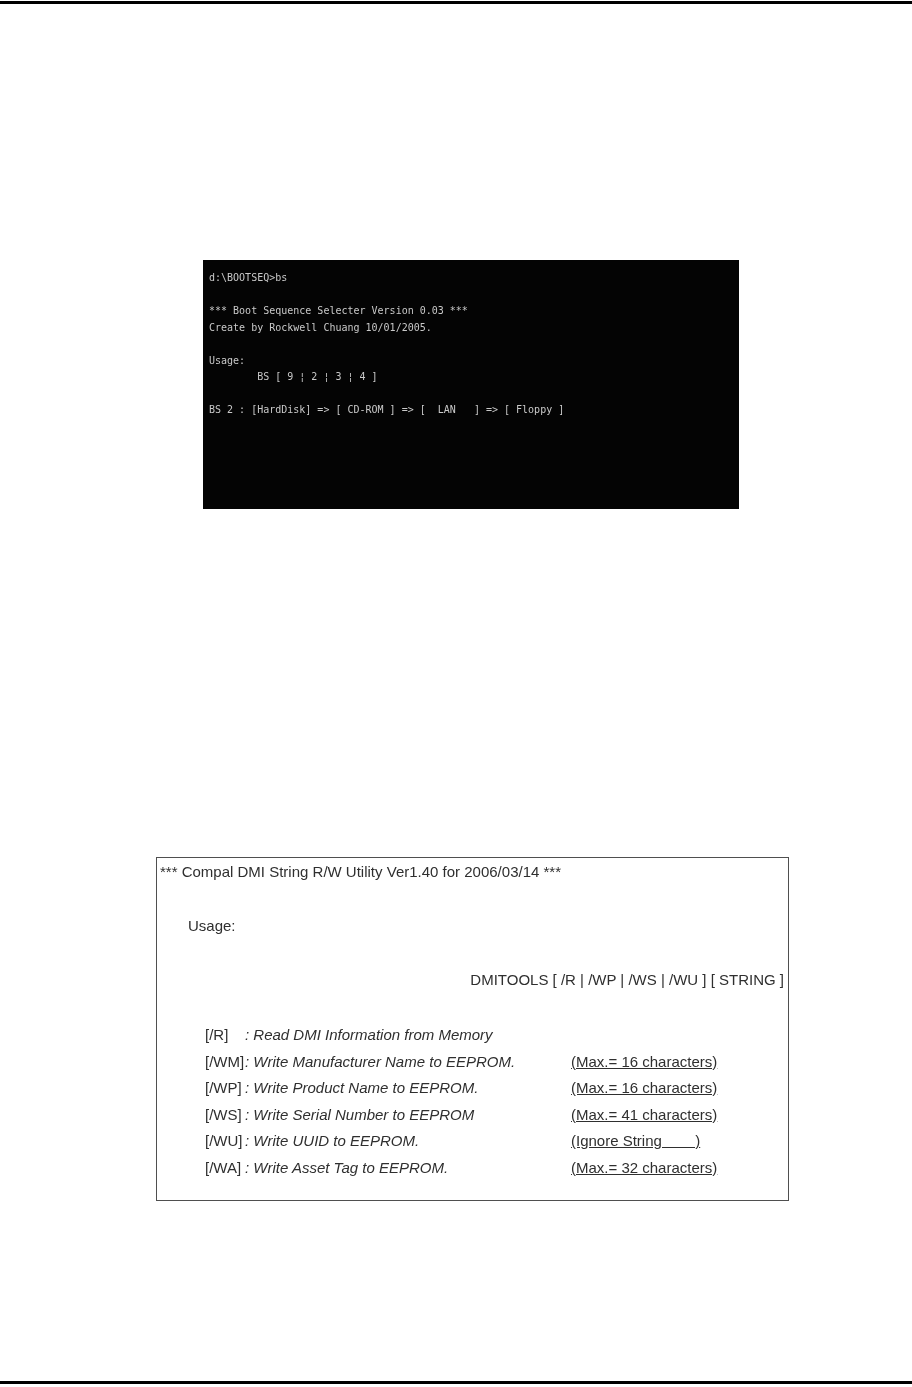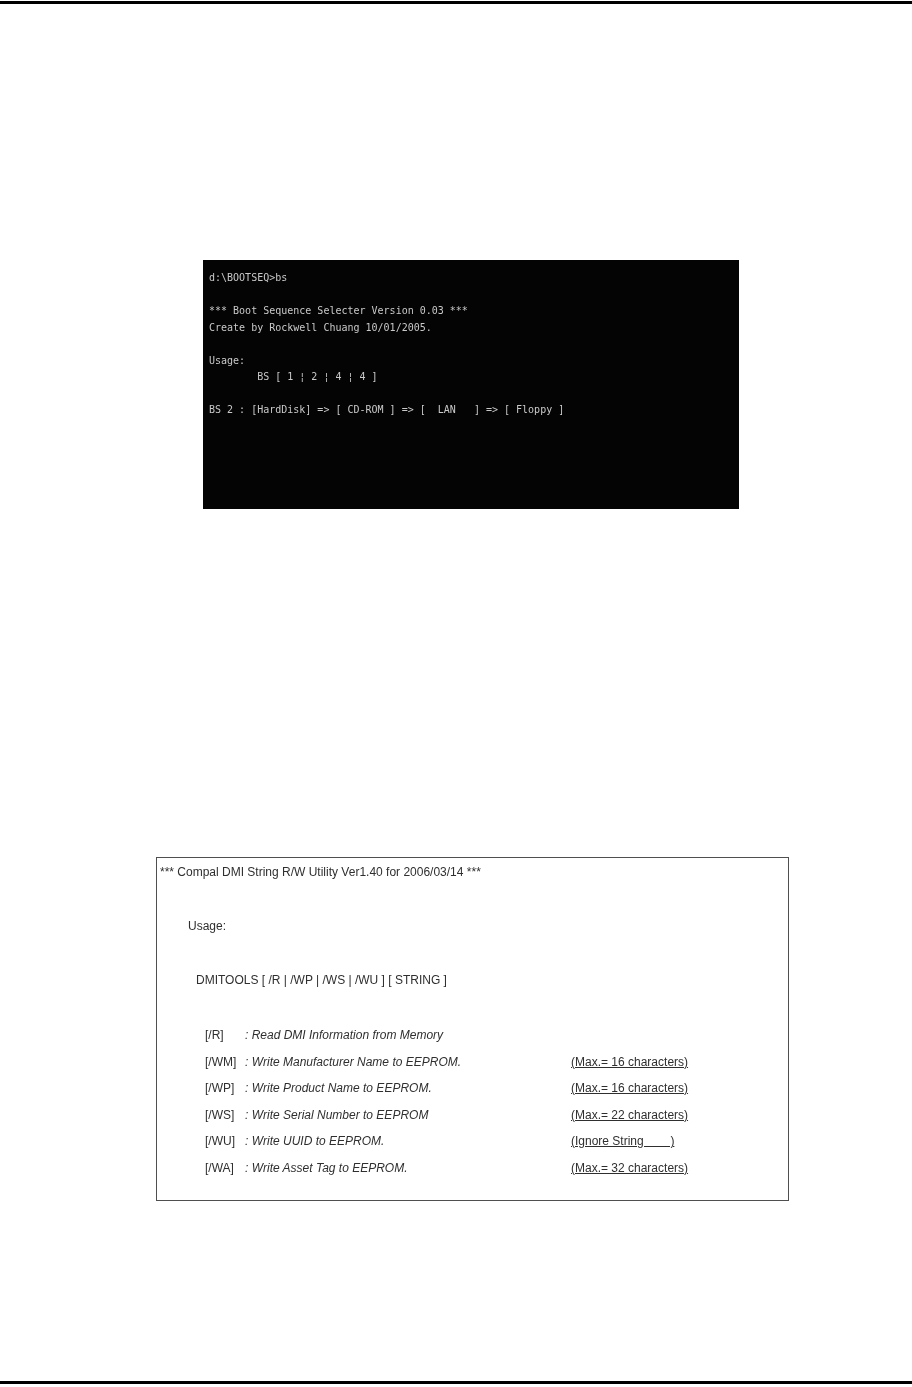--- a/index.html
+++ b/index.html
@@ -52,34 +52,35 @@
     position: absolute;
     left: 156px;
     top: 857px;
     width: 633px;
     height: 344px;
     box-sizing: border-box;
     background: #ffffff;
     border: 1px solid #4f4f4f;
     color: #2f2f2f;
     font-family: "Liberation Sans", sans-serif;
-    font-size: 12px;
+    font-size: 15px;
     line-height: 16px;
     padding: 6px 4px 0 3px;
     overflow: hidden;
   }
   .dmi-title { white-space: pre; }
   .dmi-usage {
     margin-left: 28px;
     margin-top: 38px;
   }
   .dmi-syntax {
     margin-left: 36px;
     margin-top: 38px;
     white-space: pre;
+    text-align: right;
   }
   .dmi-options {
     margin-top: 39px;
   }
   .opt-row {
     display: flex;
     margin-left: 45px;
     margin-bottom: 10.5px;
     height: 16px;
   }
@@ -104,21 +105,21 @@
 
   <div class="rule top"></div>
 
   <div class="terminal">
     <div class="t-line">d:\BOOTSEQ&gt;bs</div>
     <div class="t-line"></div>
     <div class="t-line">*** Boot Sequence Selecter Version 0.03 ***</div>
     <div class="t-line">Create by Rockwell Chuang 10/01/2005.</div>
     <div class="t-line"></div>
     <div class="t-line">Usage:</div>
-    <div class="t-line">        BS [ 1 ¦ 2 ¦ 4 ¦ 4 ]</div>
+    <div class="t-line">        BS [ 9 ¦ 2 ¦ 3 ¦ 4 ]</div>
     <div class="t-line"></div>
     <div class="t-line">BS 2 : [HardDisk] =&gt; [ CD-ROM ] =&gt; [  LAN   ] =&gt; [ Floppy ]</div>
     <div class="t-line"></div>
   </div>
 
   <div class="dmi-box">
     <div class="dmi-title">*** Compal DMI String R/W Utility Ver1.40 for 2006/03/14 ***</div>
     <div class="dmi-usage">Usage:</div>
     <div class="dmi-syntax">DMITOOLS [ /R | /WP | /WS | /WU ] [ STRING ]</div>
 
@@ -134,21 +135,21 @@
         <span class="opt-note">(Max.= 16 characters)</span>
       </div>
       <div class="opt-row">
         <span class="opt-flag">[/WP]</span>
         <span class="opt-desc">: Write Product Name to EEPROM.</span>
         <span class="opt-note">(Max.= 16 characters)</span>
       </div>
       <div class="opt-row">
         <span class="opt-flag">[/WS]</span>
         <span class="opt-desc">: Write Serial Number to EEPROM</span>
-        <span class="opt-note">(Max.= 22 characters)</span>
+        <span class="opt-note">(Max.= 41 characters)</span>
       </div>
       <div class="opt-row">
         <span class="opt-flag">[/WU]</span>
         <span class="opt-desc">: Write UUID to EEPROM.</span>
         <span class="opt-note">(Ignore String        )</span>
       </div>
       <div class="opt-row">
         <span class="opt-flag">[/WA]</span>
         <span class="opt-desc">: Write Asset Tag to EEPROM.</span>
         <span class="opt-note">(Max.= 32 characters)</span>

